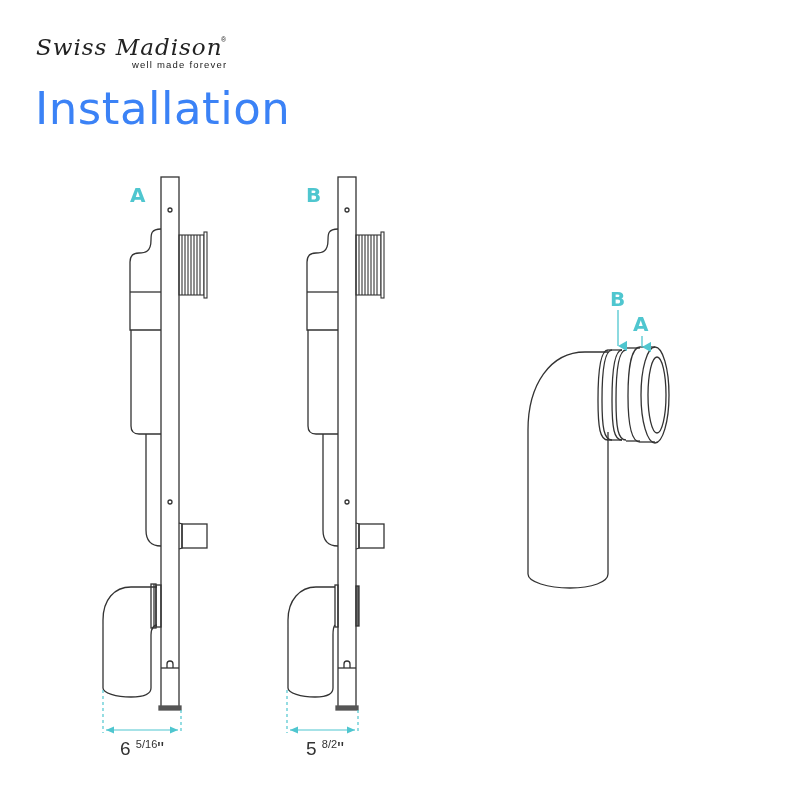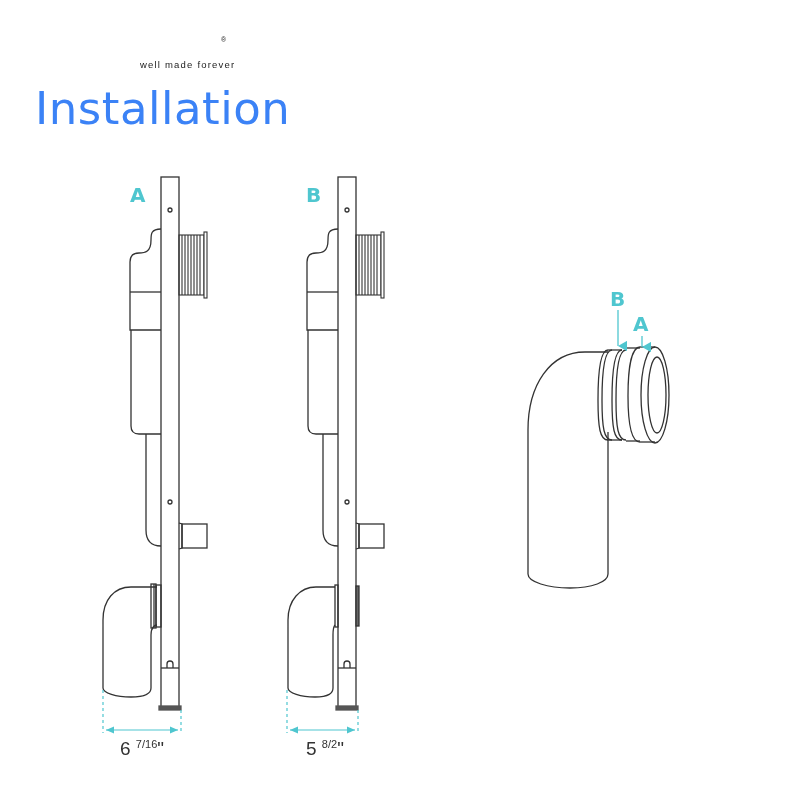--- a/index.html
+++ b/index.html
@@ -1,30 +1,31 @@
 <!DOCTYPE html>
 <html><head>
 <meta charset="utf-8">
 <style>
   html, body { margin: 0; padding: 0; background: #ffffff; }
   body { width: 800px; height: 800px; position: relative; overflow: hidden; font-family: "Liberation Sans", sans-serif; }
   .brand { position: absolute; left: 36px; top: 34px; width: 200px; height: 40px; }
   .brand-name { position: absolute; left: 0; top: 0; font-family: "DejaVu Serif", serif; font-style: italic; font-size: 23px; color: #222; letter-spacing: 1px; white-space: nowrap; }
-  .brand-tag { position: absolute; left: 96px; top: 25px; font-family: "Liberation Sans", sans-serif; font-size: 9.5px; color: #222; letter-spacing: 1.2px; white-space: nowrap; margin-left: 8px; }
+  .brand-tag { position: absolute; left: 96px; top: 25px; font-family: "Liberation Sans", sans-serif; font-size: 9.5px; color: #222; letter-spacing: 1.2px; white-space: nowrap; }
   .brand-reg { position: absolute; left: 185px; top: 2px; font-size: 7px; color: #222; }
   .title { position: absolute; left: 35px; top: 82px; font-family: "DejaVu Sans", sans-serif; font-weight: normal; font-size: 45px; color: #3b82f6; letter-spacing: 0.5px; }
   svg.drawing { position: absolute; left: 0; top: 0; }
   .label { position: absolute; font-family: "DejaVu Sans", sans-serif; font-weight: bold; color: #4fc6cf; font-size: 20px; }
   .dim { position: absolute; font-family: "Liberation Sans", sans-serif; font-size: 19px; color: #333; white-space: nowrap; }
   .dim sup { font-size: 11px; }
 </style>
 </head>
 <body>
 
 <div class="brand">
+  <span class="brand-name">Swiss Madison</span>
   <span class="brand-reg">®</span>
   <span class="brand-tag">well made forever</span>
 </div>
 
 <div class="title">Installation</div>
 
 <svg class="drawing" width="800" height="800" viewBox="0 0 800 800">
   <defs>
     <marker id="arrL" markerWidth="8" markerHeight="8" refX="1" refY="4" orient="auto">
       <path d="M8,1 L1,4 L8,7 Z" fill="#4fc6cf"></path>
@@ -129,18 +130,18 @@
   </g>
 </svg>
 
 <div class="label" style="left:130px; top:183px;">A</div>
 <div class="label" style="left:306px; top:183px;">B</div>
 <div class="label" style="left:610px; top:287px;">B</div>
 <div class="label" style="left:633px; top:312px;">A</div>
 
 <div class="dim" style="left:120px; top:738px;">
   <span>6</span>
-  <sup>7/16</sup><span>"</span>
+  <sup>5/16</sup><span>"</span>
 </div>
 <div class="dim" style="left:306px; top:738px;">
   <span>5</span>
   <sup>8/2</sup><span>"</span>
 </div>
 
 </body></html>

